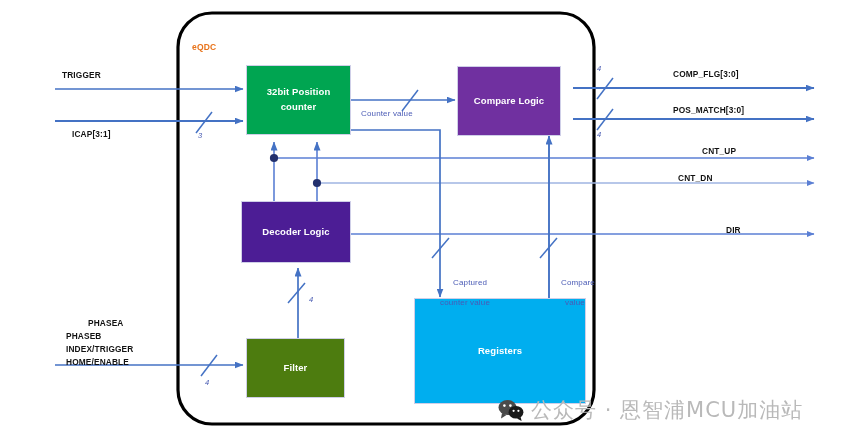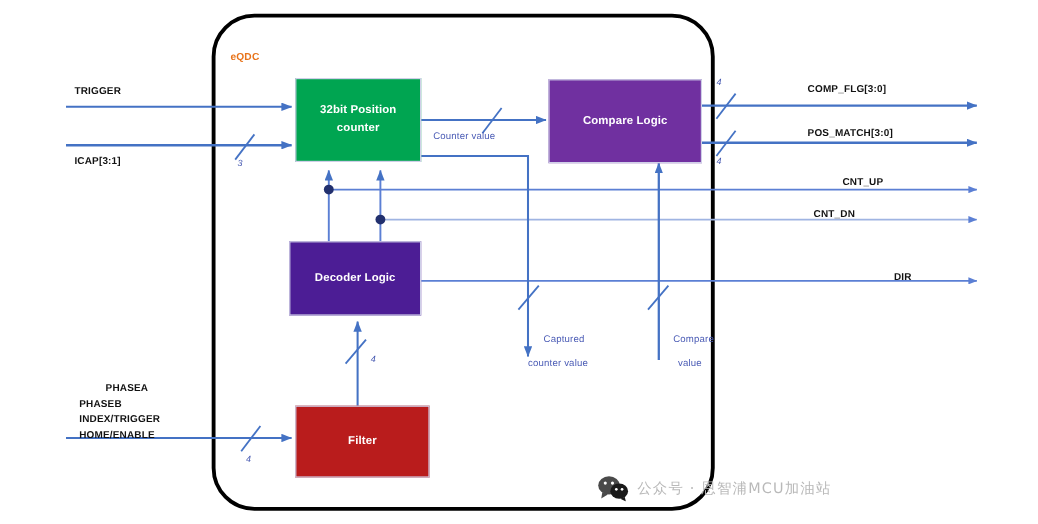--- a/index.html
+++ b/index.html
@@ -78,21 +78,21 @@
     position: absolute;
     left: 498px;
     top: 396px;
     display: flex;
     align-items: center;
     gap: 7px;
     z-index: 20;
   }
   #watermark .wm-text {
     color: #b9b9b9;
-    font-size: 12px;
+    font-size: 21px;
     font-family: "DejaVu Sans", sans-serif;
     letter-spacing: 1px;
     white-space: nowrap;
   }
   .wx-icon { flex: 0 0 auto; }
 </style>
 </head>
 <body>
 
 <div id="canvas">
@@ -150,48 +150,51 @@
     <line x1="597" y1="130" x2="613" y2="109" stroke="#4472C4" stroke-width="1.5"></line>
   </svg>
 
   <div class="blk" style="left:246px; top:65px; width:105px; height:70px; background:#00A551;">
     <div>
       <span>32bit Position</span>
       <span>counter</span>
     </div>
   </div>
 
-  <div class="blk" style="left:457px; top:66px; width:128px; height:70px; background:#7030A0;">
+  <div class="blk" style="left:457px; top:66px; width:104px; height:70px; background:#7030A0;">
     <span>Compare Logic</span>
   </div>
 
   <div class="blk" style="left:241px; top:201px; width:110px; height:62px; background:#4c1d95;">
     <span>Decoder Logic</span>
   </div>
 
-  <div class="blk" style="left:246px; top:338px; width:112px; height:60px; background:#b91c1c;">
+  <div class="blk" style="left:246px; top:338px; width:99px; height:60px; background:#4d7c0f;">
     <span>Filter</span>
   </div>
 
+  <div class="blk" style="left:414px; top:298px; width:172px; height:106px; background:#00AEEF;">
+    <span>Registers</span>
+  </div>
 
   <div class="lbl title" style="left:192px; top:41px;">eQDC</div>
 
   <div class="lbl io" style="left:62px; top:69px;">TRIGGER</div>
-  <div class="lbl io" style="left:62px; top:128px;text-align:right;">ICAP[3:1]</div>
+  <div class="lbl io" style="left:72px; top:128px;text-align:right;">ICAP[3:1]</div>
 
   <div class="lbl io" style="left:66px; top:317px;padding-left:22px;">PHASEA</div>
   <div class="lbl io" style="left:66px; top:330px;text-align:right;">PHASEB</div>
   <div class="lbl io" style="left:66px; top:343px;">INDEX/TRIGGER</div>
   <div class="lbl io" style="left:66px; top:356px;">HOME/ENABLE</div>
 
   <div class="lbl io" style="left:673px; top:68px;">COMP_FLG[3:0]</div>
   <div class="lbl io" style="left:673px; top:104px;">POS_MATCH[3:0]</div>
   <div class="lbl io" style="left:678px; top:145px;margin-left:24px;">CNT_UP</div>
   <div class="lbl io" style="left:678px; top:172px;">CNT_DN</div>
-  <div class="lbl io" style="left:713px; top:224px;padding-left:32px;">DIR</div>
+  <div class="lbl io" style="left:694px; top:224px;padding-left:32px;">DIR</div>
 
   <div class="lbl bus" style="left:198px; top:131px;">3</div>
   <div class="lbl bus" style="left:205px; top:378px;">4</div>
   <div class="lbl bus" style="left:309px; top:295px;">4</div>
   <div class="lbl bus" style="left:597px; top:64px;">4</div>
   <div class="lbl bus" style="left:597px; top:130px;">4</div>
 
   <div class="lbl wire" style="left:361px; top:79px;">Counter value</div>
   <div class="lbl wire" style="left:453px; top:248px;">Captured</div>
   <div class="lbl wire" style="left:440px; top:268px;">counter value</div>

